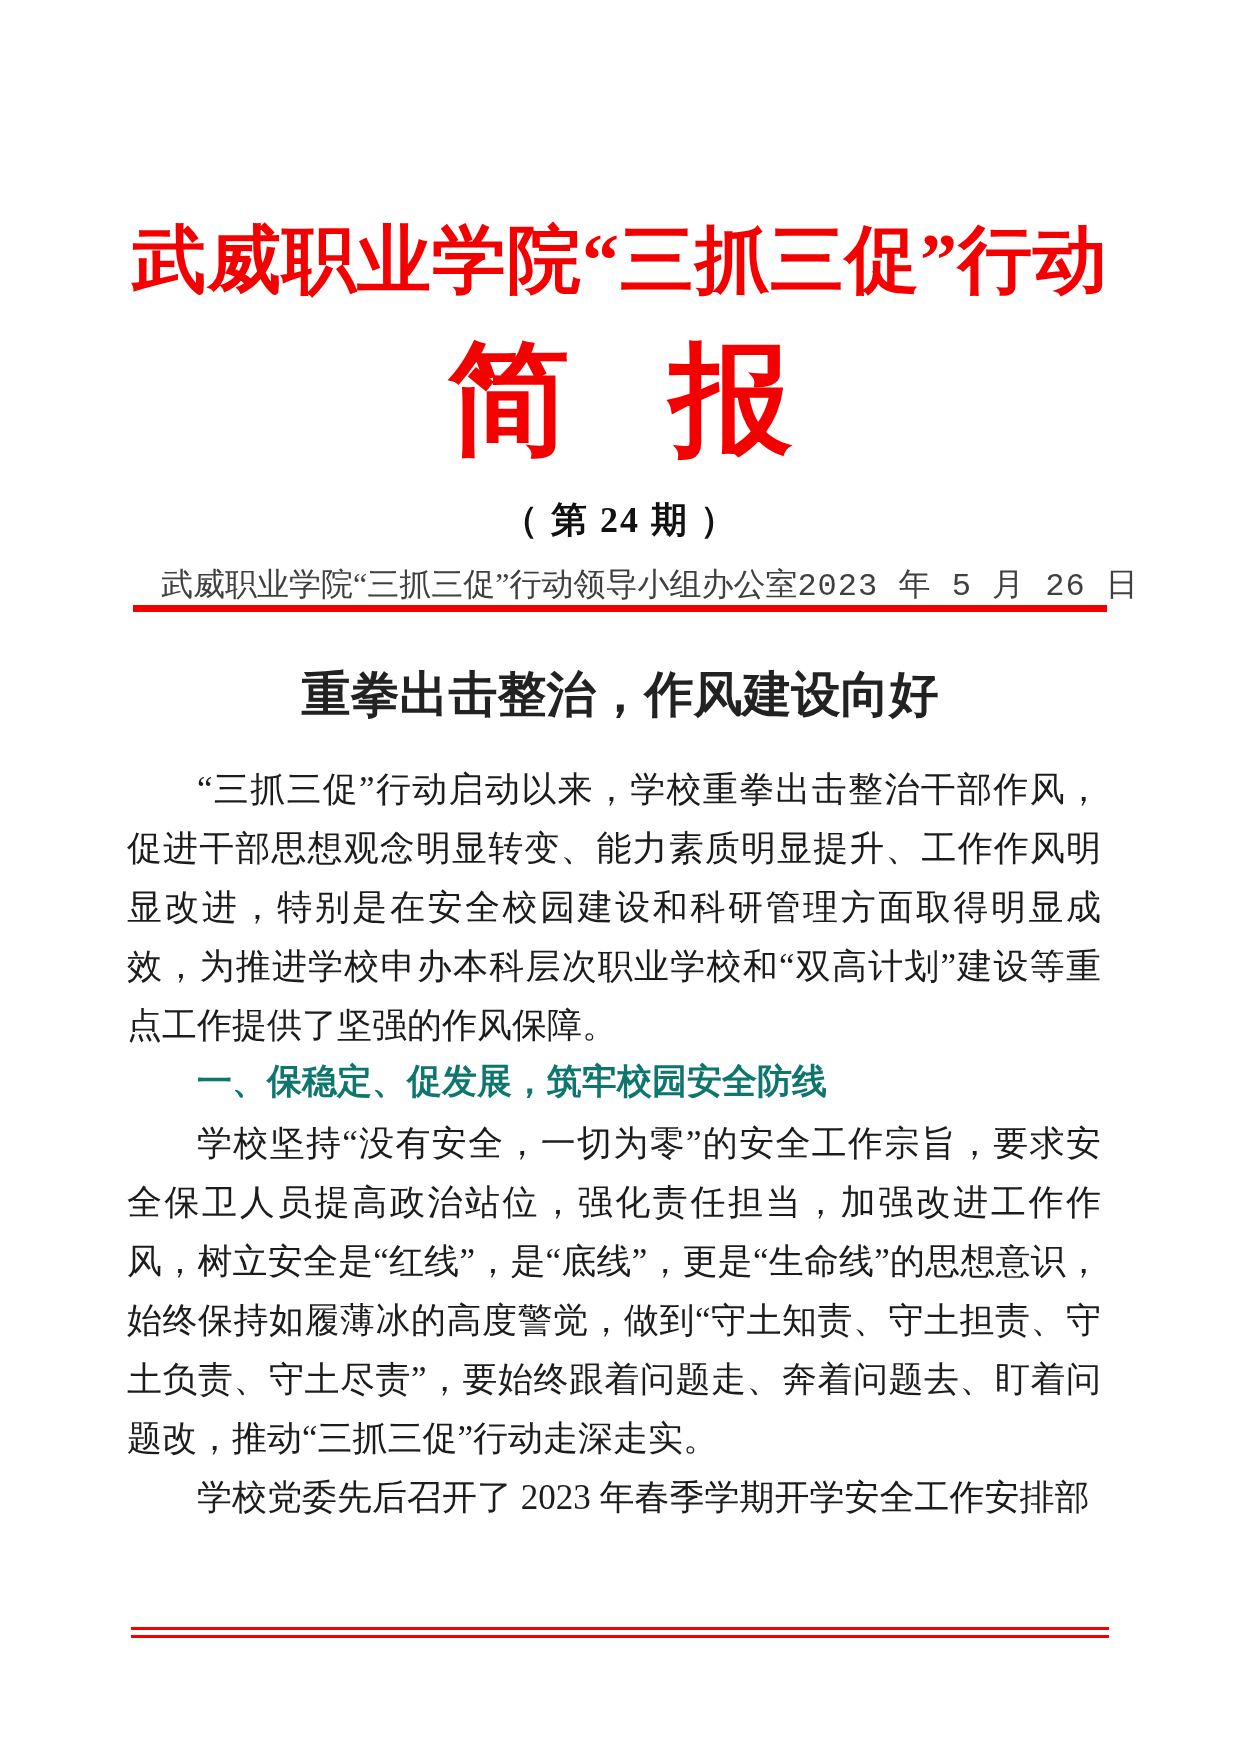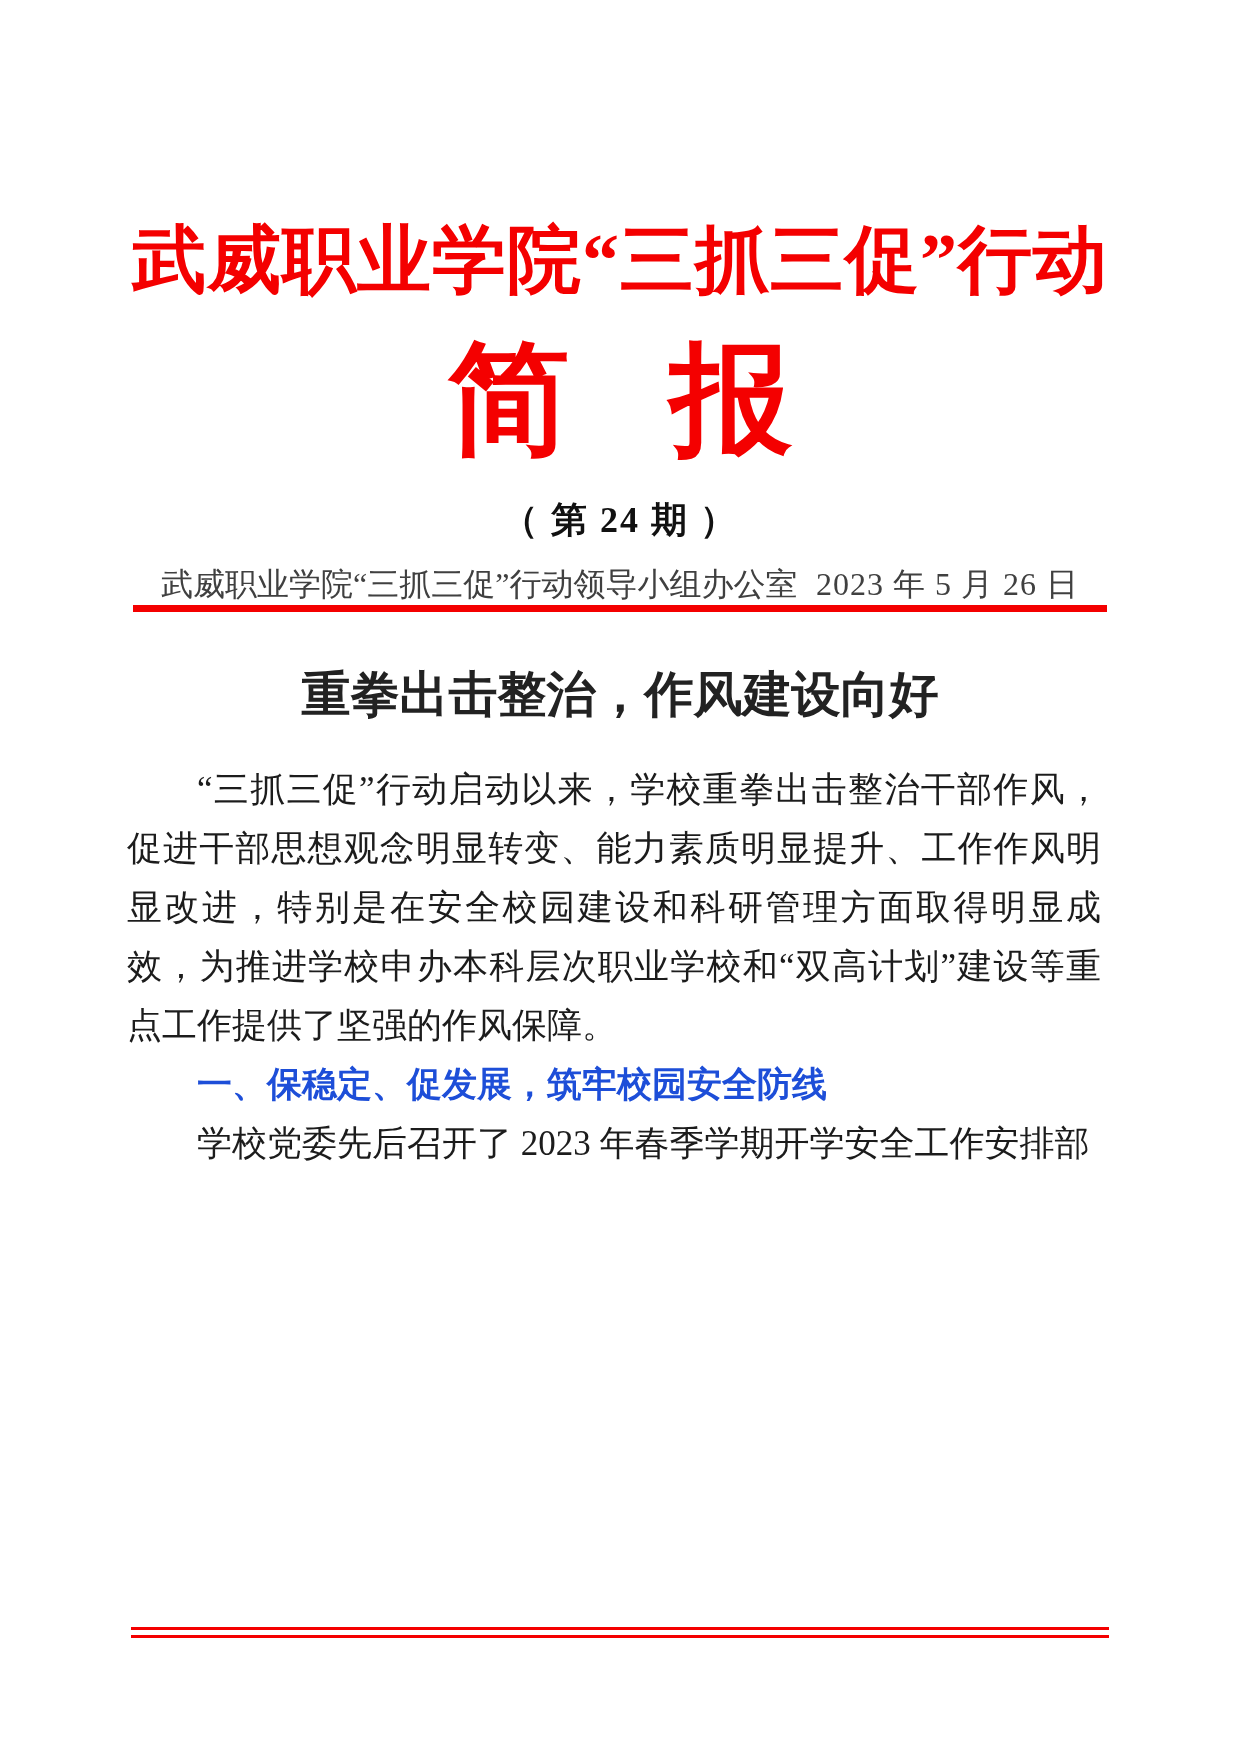--- a/index.html
+++ b/index.html
@@ -68,21 +68,21 @@
     padding: 0 28px;
     display: flex;
     justify-content: space-between;
     align-items: baseline;
     font-size: 32px;
     line-height: 1.1;
     color: #404040;
     white-space: nowrap;
   }
   .pub-row .publisher { font-family: "Liberation Serif", "DejaVu Serif", serif; }
-  .pub-row .date      { font-family: Liberation Serif, serif; letter-spacing: 1px; }
+  .pub-row .date      { font-family: Liberation Mono, monospace; letter-spacing: 1px; }
 
   .rule-top {
     position: absolute;
     top: 589px;
     left: 133px;
     width: 974px;
     height: 7px;
     background: #f40000;
   }
 
@@ -108,23 +108,23 @@
     font-size: 35px;
     line-height: 59px;
     text-align: justify;
     color: #1c1c1c;
   }
   .body-text p {
     margin: 0;
     text-indent: 2em;
   }
   .body-text p.subheading {
-    font-family: Liberation Serif, serif;
+    font-family: Liberation Mono, monospace;
     font-weight: bold;
-    color: #1d4ed8;
+    color: #0f766e;
   }
 
   
   .rule-bottom {
     position: absolute;
     top: 1611px;
     left: 131px;
     width: 978px;
     height: 5px;
     border-top: 3px solid #f40000;
@@ -151,18 +151,19 @@
     <span class="date">2023 年 5 月 26 日</span>
   </div>
 
   <div class="rule-top"></div>
 
   <h1 class="article-title">重拳出击整治，作风建设向好</h1>
 
   <div class="body-text">
     <p>“三抓三促”行动启动以来，学校重拳出击整治干部作风，促进干部思想观念明显转变、能力素质明显提升、工作作风明显改进，特别是在安全校园建设和科研管理方面取得明显成效，为推进学校申办本科层次职业学校和“双高计划”建设等重点工作提供了坚强的作风保障。</p>
     <p class="subheading">一、保稳定、促发展，筑牢校园安全防线</p>
+    <p>学校坚持“没有安全，一切为零”的安全工作宗旨，要求安全保卫人员提高政治站位，强化责任担当，加强改进工作作风，树立安全是“红线”，是“底线”，更是“生命线”的思想意识，始终保持如履薄冰的高度警觉，做到“守土知责、守土担责、守土负责、守土尽责”，要始终跟着问题走、奔着问题去、盯着问题改，推动“三抓三促”行动走深走实。</p>
     <p>学校党委先后召开了 2023 年春季学期开学安全工作安排部</p>
   </div>
 
   <div class="rule-bottom"></div>
 
 </div>
 
 </body></html>

